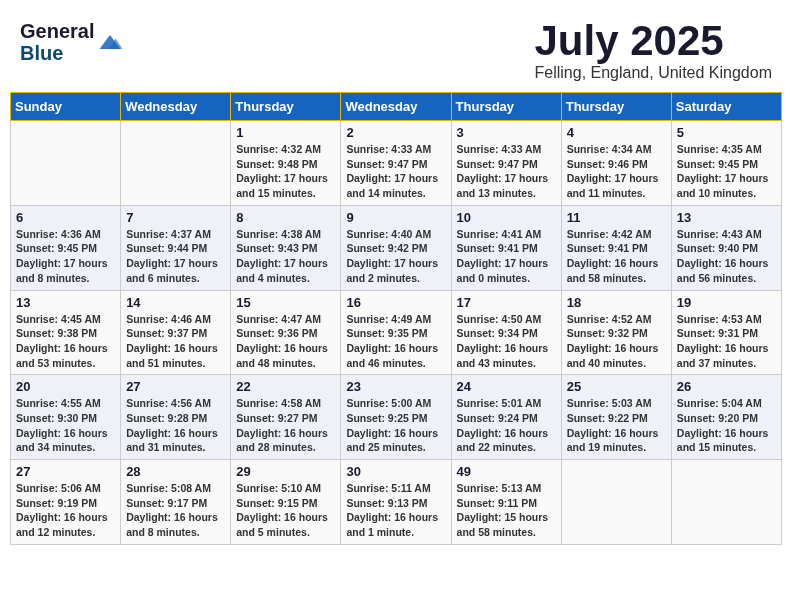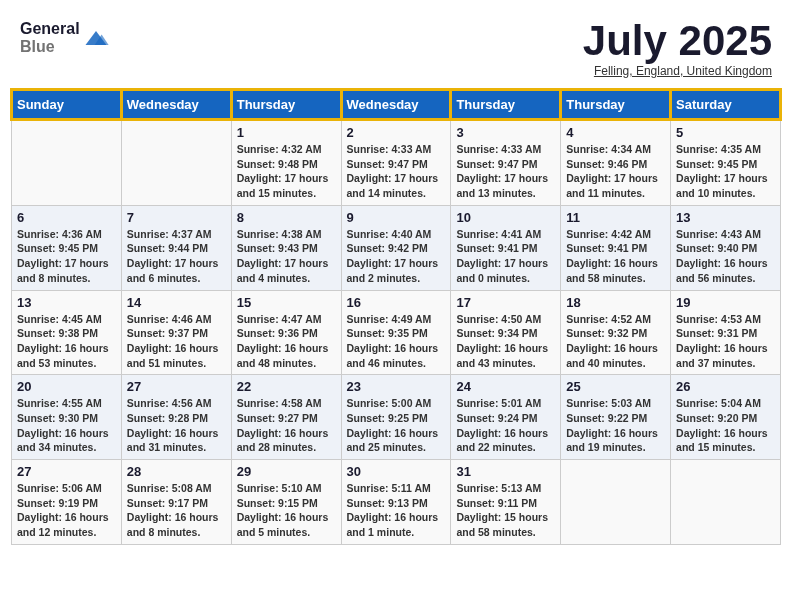--- a/index.html
+++ b/index.html
@@ -14,62 +14,61 @@
       display: flex;
       justify-content: space-between;
       align-items: flex-start;
       padding: 10px 10px 5px 10px;
     }
     .logo {
       display: flex;
       align-items: center;
     }
     .logo-text {
-      font-size: 16px;
+      font-size: 20px;
       font-weight: bold;
       line-height: 1.1;
     }
     .logo-general { color: #1a1a2e; }
-    .logo-blue { color: #737373; }
+    .logo-blue { color: #0c4a6e; }
     .logo-icon {
       width: 28px;
       height: 28px;
       margin-left: 2px;
     }
     .title-block {
-      text-align: right;
+      text-align: left;
     }
     .month-title {
       font-size: 42px;
       font-weight: bold;
       color: #1a1a2e;
       line-height: 1;
     }
     .location {
-      font-size: 12px;
+      font-size: 16px;
       color: #333;
       margin-top: 2px;
-      text-decoration: underline;
     }
     .calendar {
       width: 100%;
       border-collapse: collapse;
       margin-top: 5px;
       font-size: 11px;
     }
     .calendar thead tr {
       background-color: #1565c0;
     }
     .calendar thead th {
       color: white;
       font-size: 13px;
       font-weight: bold;
       padding: 6px 4px;
       text-align: left;
-      border: 3px solid #eab308;
+      border: 1px solid #eab308;
     }
     .calendar tbody td {
       vertical-align: top;
       border: 1px solid #ccc;
       padding: 4px 5px;
       min-height: 75px;
       width: 110px;
     }
     .calendar tbody tr:nth-child(odd) {
       background-color: #f9f9f9;
@@ -160,18 +159,18 @@
         <td><span class="day-number">23</span><span class="day-detail">Sunrise: 5:00 AM<br>Sunset: 9:25 PM<br>Daylight: 16 hours and 25 minutes.</span></td>
         <td><span class="day-number">24</span><span class="day-detail">Sunrise: 5:01 AM<br>Sunset: 9:24 PM<br>Daylight: 16 hours and 22 minutes.</span></td>
         <td><span class="day-number">25</span><span class="day-detail">Sunrise: 5:03 AM<br>Sunset: 9:22 PM<br>Daylight: 16 hours and 19 minutes.</span></td>
         <td><span class="day-number">26</span><span class="day-detail">Sunrise: 5:04 AM<br>Sunset: 9:20 PM<br>Daylight: 16 hours and 15 minutes.</span></td>
       </tr>
       <tr>
         <td><span class="day-number">27</span><span class="day-detail">Sunrise: 5:06 AM<br>Sunset: 9:19 PM<br>Daylight: 16 hours and 12 minutes.</span></td>
         <td><span class="day-number">28</span><span class="day-detail">Sunrise: 5:08 AM<br>Sunset: 9:17 PM<br>Daylight: 16 hours and 8 minutes.</span></td>
         <td><span class="day-number">29</span><span class="day-detail">Sunrise: 5:10 AM<br>Sunset: 9:15 PM<br>Daylight: 16 hours and 5 minutes.</span></td>
         <td><span class="day-number">30</span><span class="day-detail">Sunrise: 5:11 AM<br>Sunset: 9:13 PM<br>Daylight: 16 hours and 1 minute.</span></td>
-        <td><span class="day-number">31</span><span class="day-detail">Sunrise: 5:13 AM<br>Sunset: 9:11 PM<br>Daylight: 15 hours and 58 minutes.</span></td>
+        <td><span class="day-number">49</span><span class="day-detail">Sunrise: 5:13 AM<br>Sunset: 9:11 PM<br>Daylight: 15 hours and 58 minutes.</span></td>
         <td></td>
         <td></td>
       </tr>
     </tbody>
 </table>
 
 </body></html>

